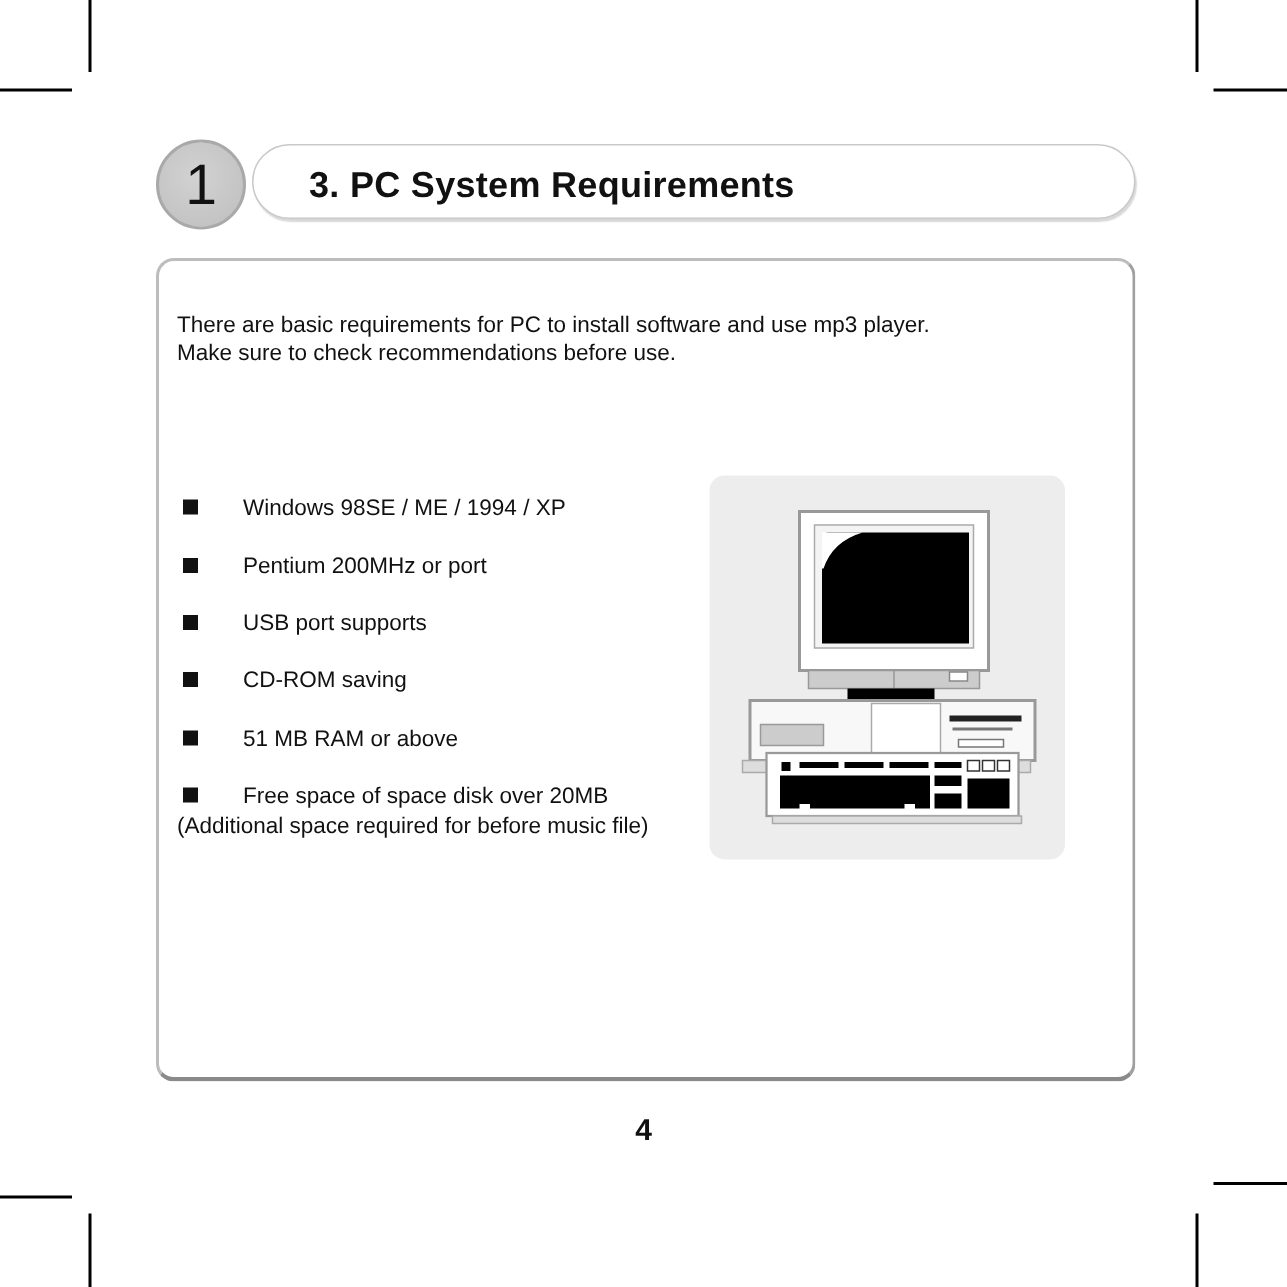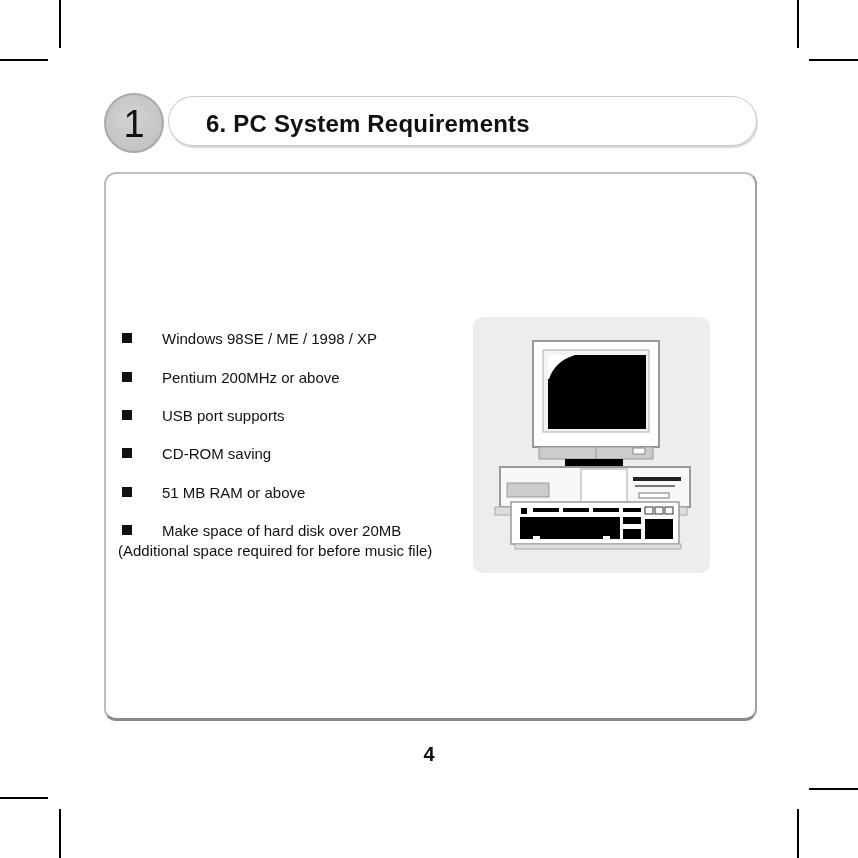--- a/index.html
+++ b/index.html
@@ -30,55 +30,57 @@
 <div class="crop" style="left:59px;top:0;width:2px;height:48px;"></div>
 <div class="crop" style="left:0;top:59px;width:48px;height:2px;"></div>
 <div class="crop" style="left:797px;top:0;width:2px;height:48px;"></div>
 <div class="crop" style="left:809px;top:59px;width:49px;height:2px;"></div>
 <div class="crop" style="left:0;top:797px;width:48px;height:2px;"></div>
 <div class="crop" style="left:59px;top:809px;width:2px;height:49px;"></div>
 <div class="crop" style="left:809px;top:788px;width:49px;height:2px;"></div>
 <div class="crop" style="left:797px;top:809px;width:2px;height:49px;"></div>
 
 <div class="title-pill">
-  <span>6. PC System Requirements</span>
+  <span>3. PC System Requirements</span>
 </div>
 <div class="chapter-circle">
   <span>1</span>
 </div>
 
 <div class="content-box"></div>
 
 <div class="intro">
+  <div>There are basic requirements for PC to install software and use mp3 player.</div>
+  <div>Make sure to check recommendations before use.</div>
 </div>
 
 <div class="req-list">
   <div class="req-item" style="top:0px;">
     <span class="bullet"></span>
-    <span class="req-text">Windows 98SE / ME / 1998 / XP</span>
+    <span class="req-text">Windows 98SE / ME / 1994 / XP</span>
   </div>
   <div class="req-item" style="top:39px;">
     <span class="bullet"></span>
-    <span class="req-text">Pentium 200MHz or above</span>
+    <span class="req-text">Pentium 200MHz or port</span>
   </div>
   <div class="req-item" style="top:77px;">
     <span class="bullet"></span>
     <span class="req-text">USB port supports</span>
   </div>
   <div class="req-item" style="top:115px;">
     <span class="bullet"></span>
     <span class="req-text">CD-ROM saving</span>
   </div>
   <div class="req-item" style="top:154px;">
     <span class="bullet"></span>
     <span class="req-text">51 MB RAM or above</span>
   </div>
   <div class="req-item" style="top:192px;">
     <span class="bullet"></span>
-    <span class="req-text">Make space of hard disk over 20MB</span>
+    <span class="req-text">Free space of space disk over 20MB</span>
     <span class="req-sub">(Additional space required for before music file)</span>
   </div>
 </div>
 
 <div class="pc-panel">
   <svg width="237" height="256" viewBox="0 0 237 256">
 
     <rect x="60" y="24" width="126" height="106" fill="#fff" stroke="#999" stroke-width="2"></rect>
     <rect x="70" y="33" width="106" height="82" fill="#f4f4f4" stroke="#aaa" stroke-width="1"></rect>
     <path d="M75 42 Q75 38 79 38 L173 38 L173 112 L75 112 Z" fill="#000"></path>

